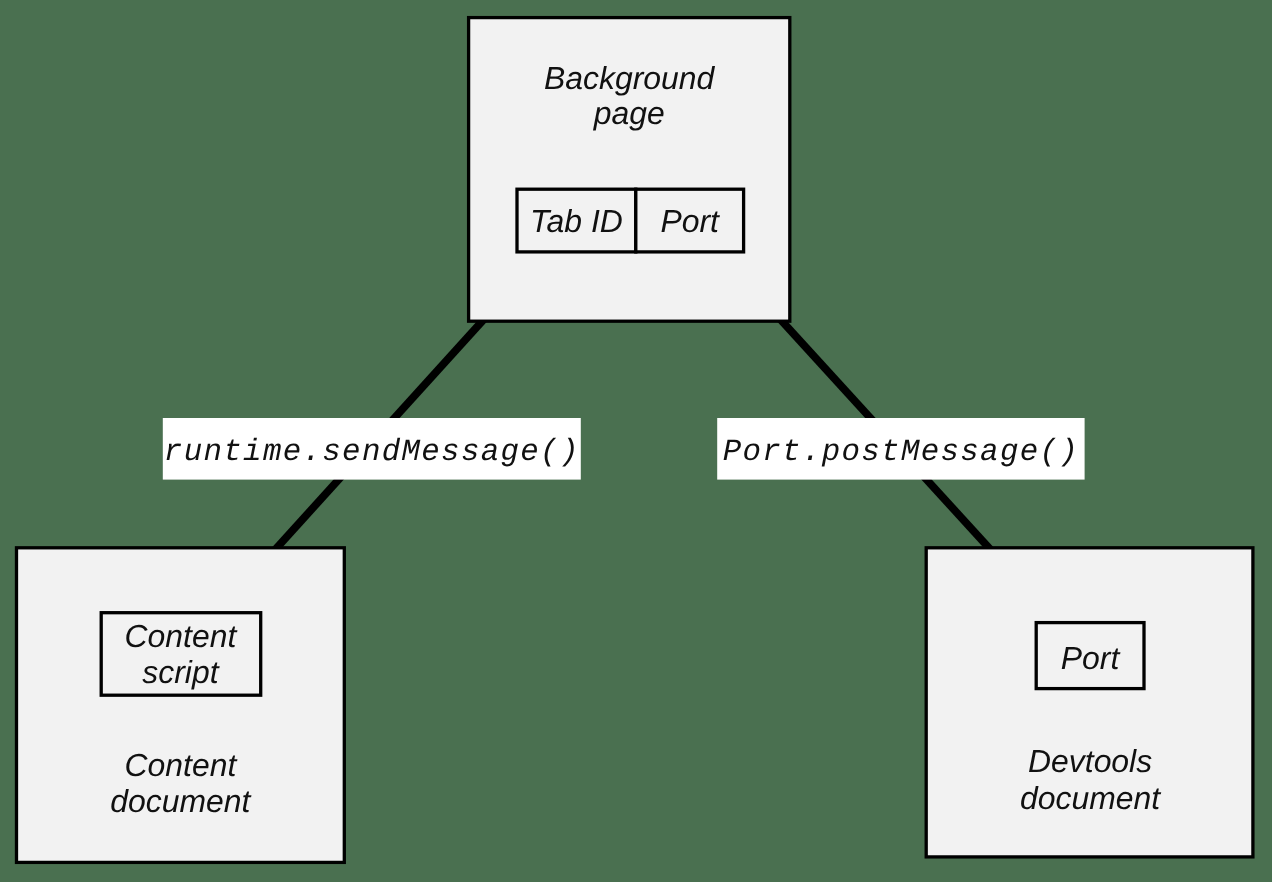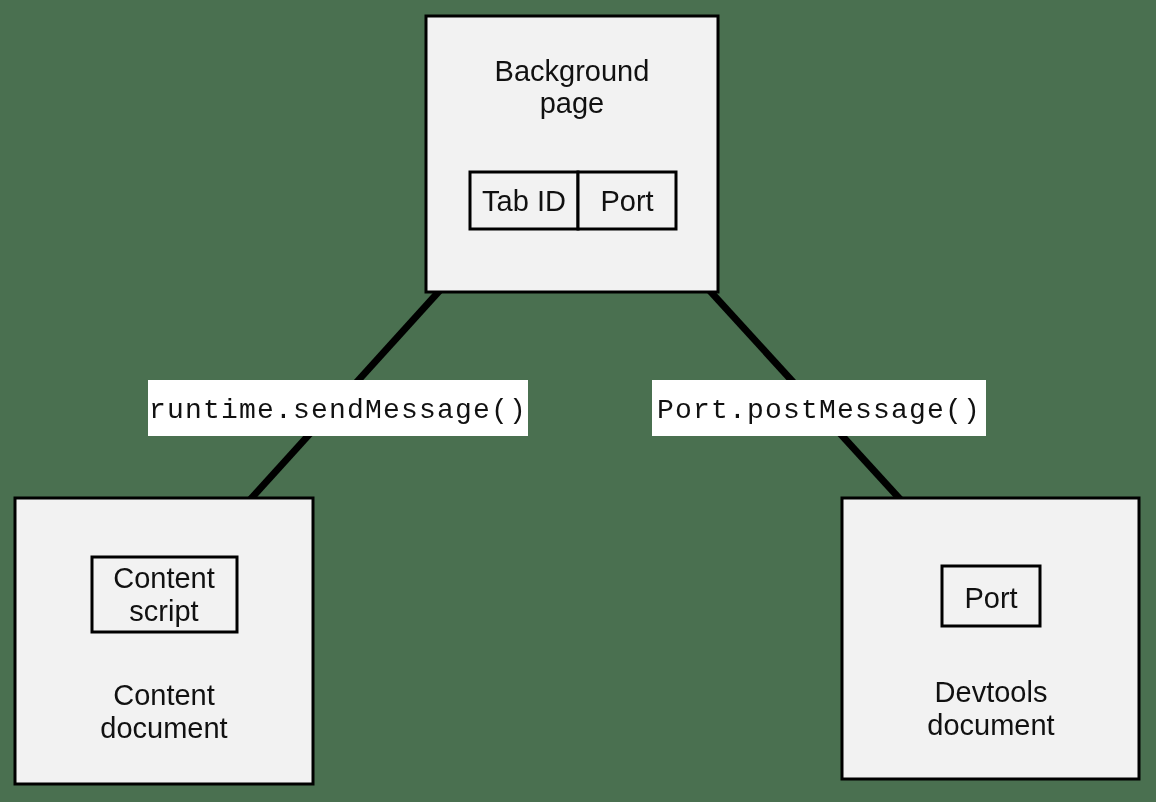--- a/index.html
+++ b/index.html
@@ -10,20 +10,21 @@
     width: 1156px;
     height: 802px;
     background: #4a7050;
     font-family: "Liberation Sans", sans-serif;
     overflow: hidden;
   }
   #diagram-root {
     position: relative;
     width: 1156px;
     height: 572px;
+    font-style: italic;
   }
   svg.diagram {
     position: absolute;
     top: 0;
     left: 0;
     width: 1156px;
     height: 802px;
     display: block;
   }
   .node-box {

